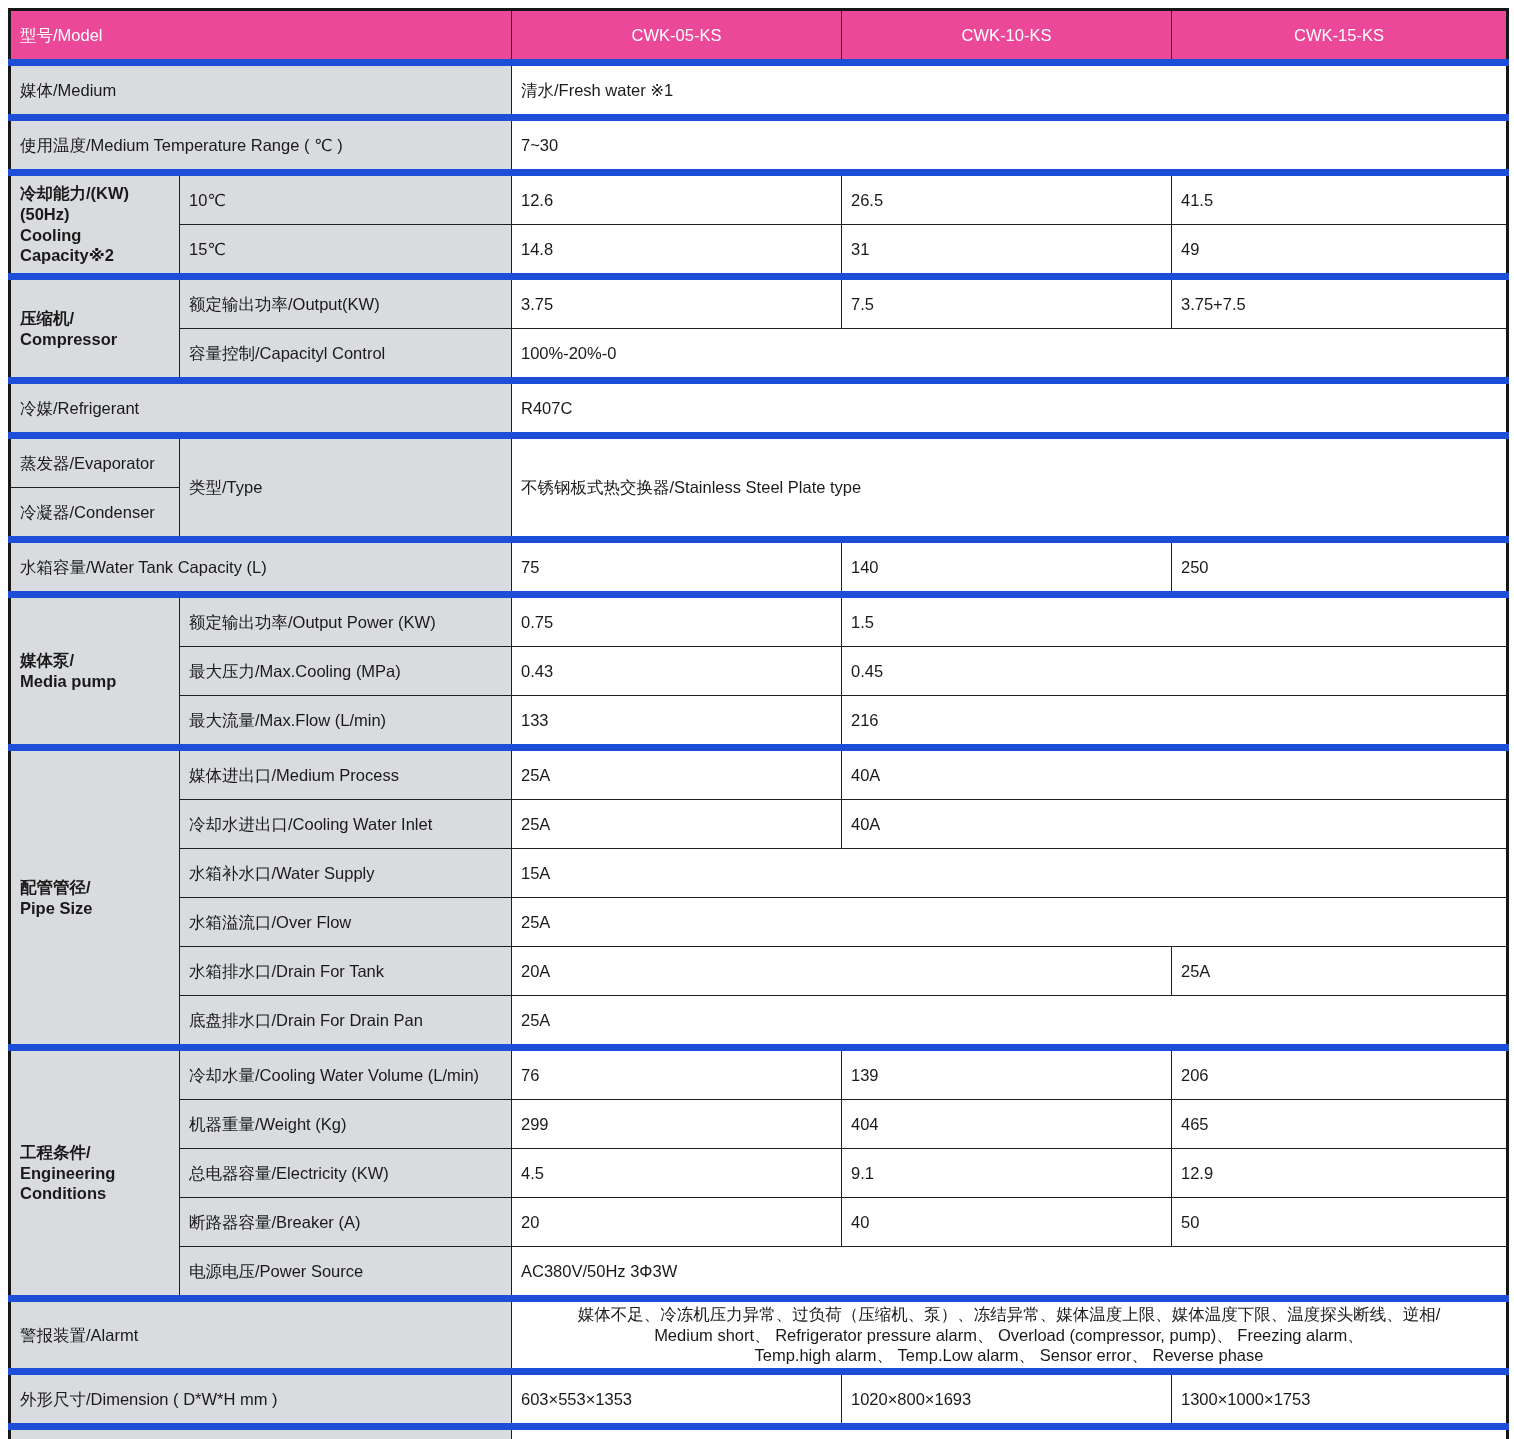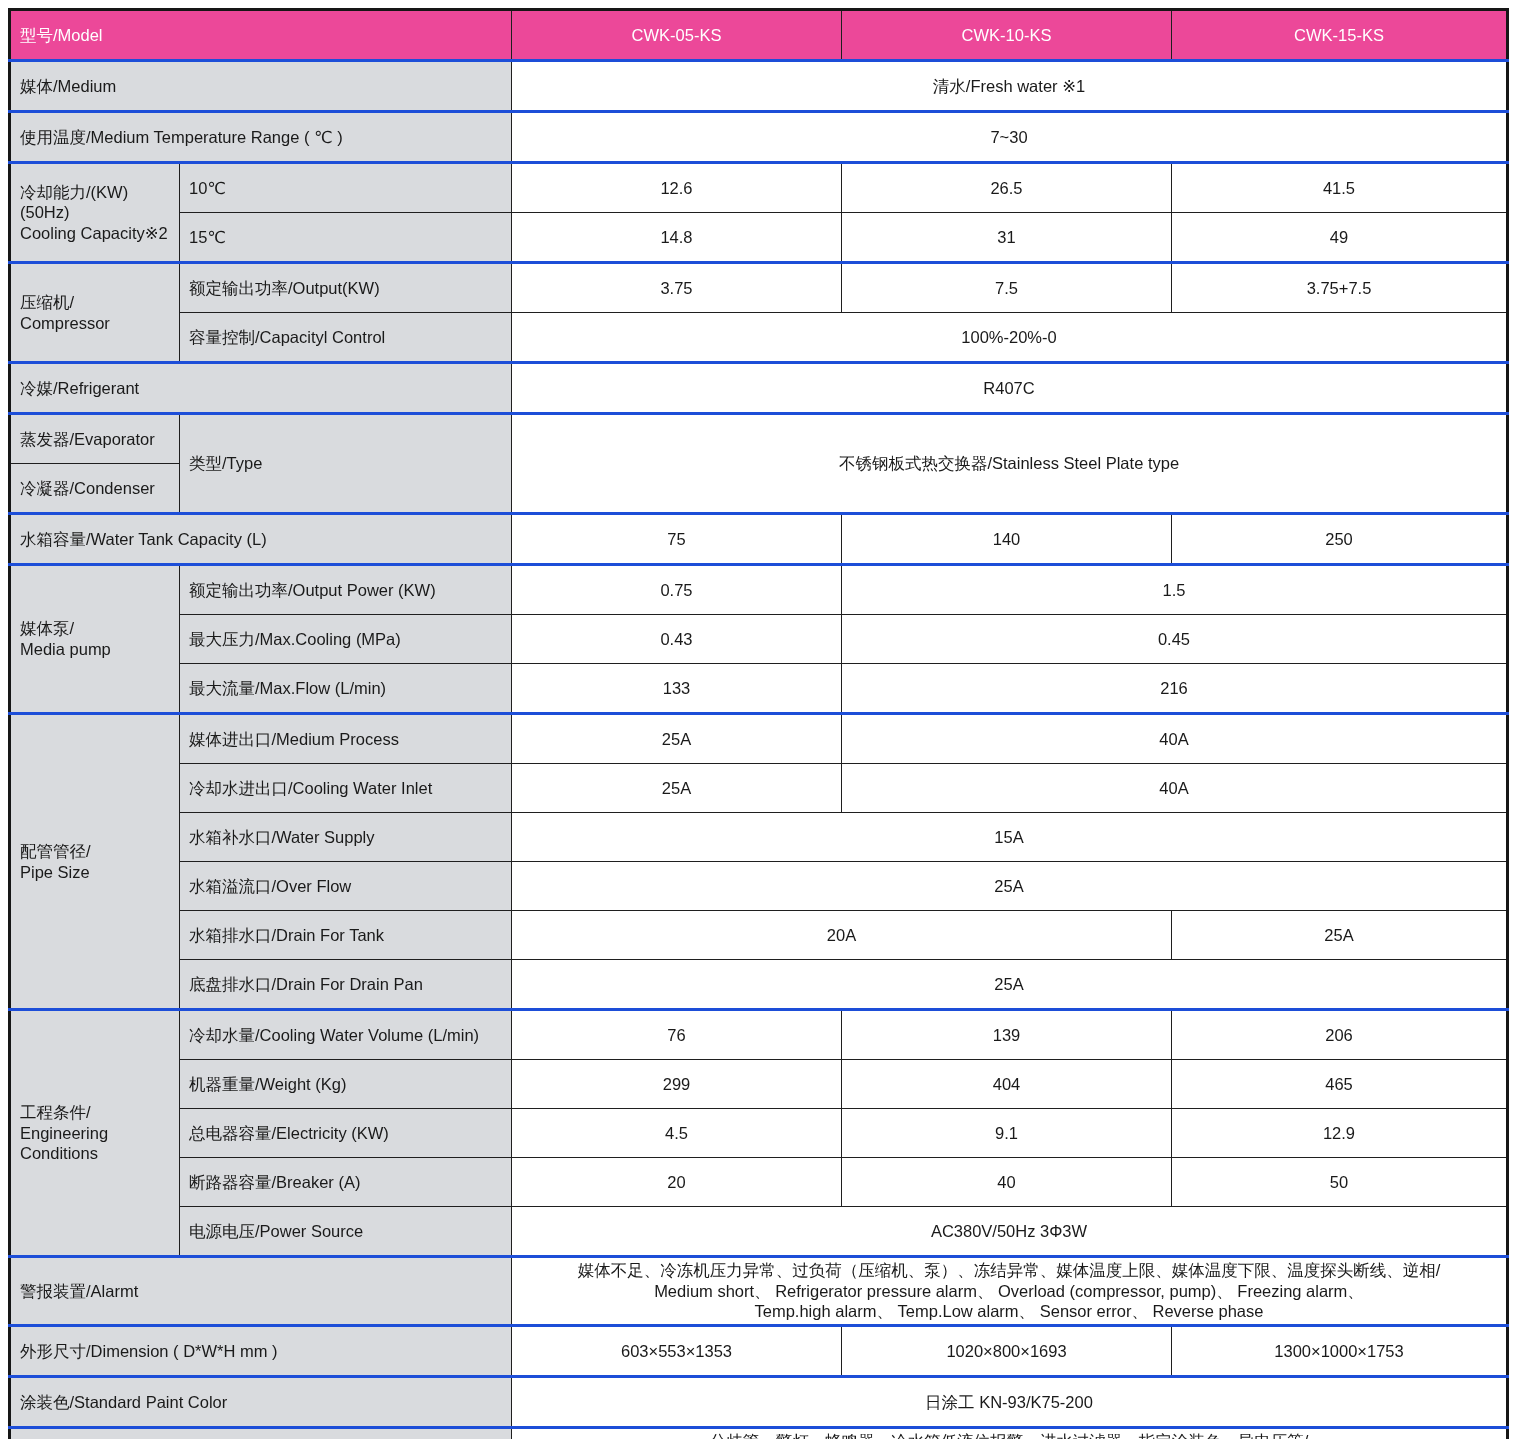--- a/index.html
+++ b/index.html
@@ -36,33 +36,33 @@
   td.label{
     background:#d9dbde;
     text-align:left;
     white-space:nowrap;
   }
   td.glabel{
     background:#d9dbde;
     text-align:left;
     white-space:pre-line;
     font-size:16px;
+    font-weight:bold;
   }
   td.value{
     background:#ffffff;
-    text-align:center;
     white-space:nowrap;
   }
   td.multiline{
     white-space:pre-line;
     text-align:center;
     line-height:1.45;
     margin-top:32px;
   }
-  tr.gstart > td{ border-top:3px solid #1d4ed8; }
+  tr.gstart > td{ border-top:7px solid #1d4ed8; }
   td.vthick{ border-right:2.5px solid #1a1a1a; }
   td.h-alarm{ height:84px; }
   td.h-opt{ height:86px; }
 </style>
 </head>
 <body>
 
 <table class="spec">
   <colgroup>
     <col style="width:170px">

